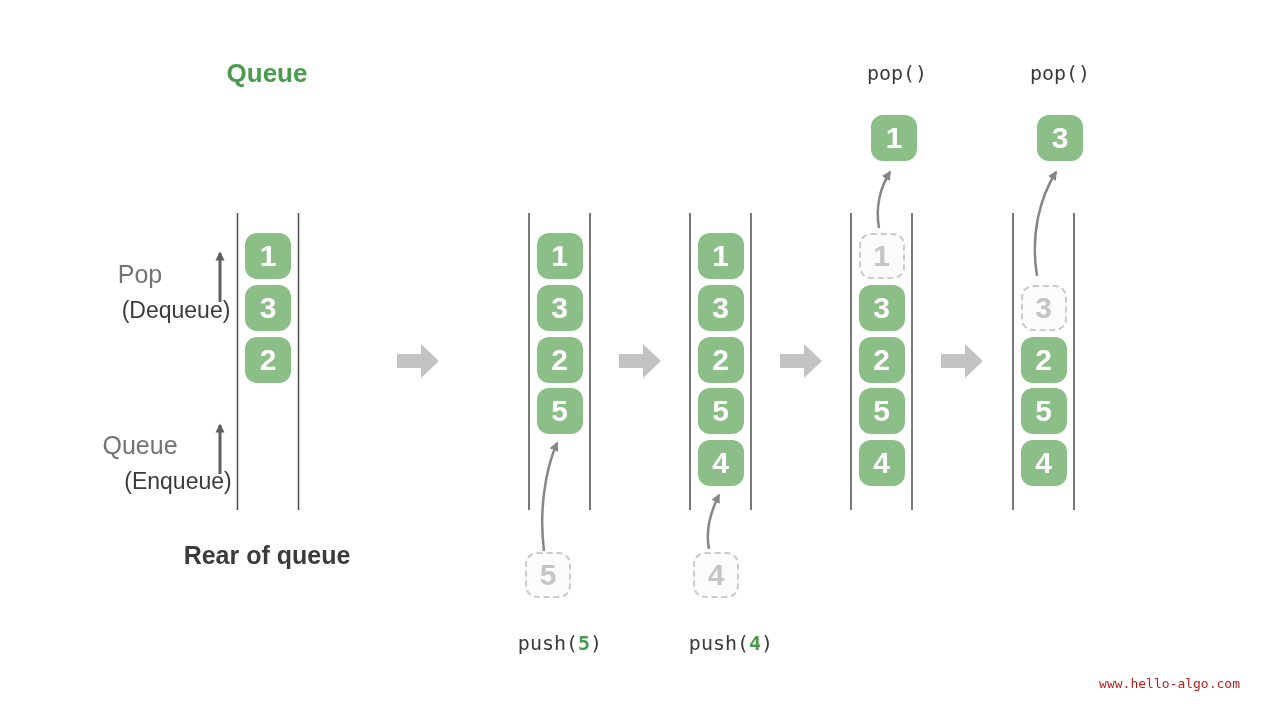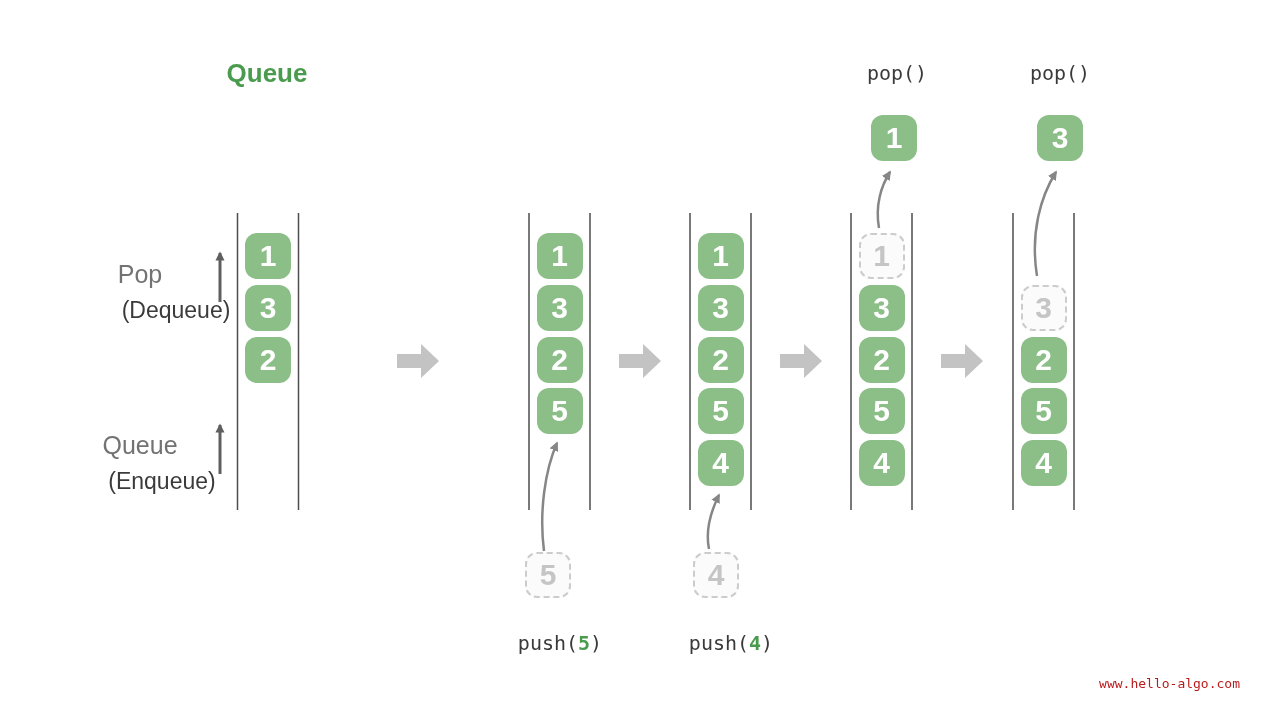--- a/index.html
+++ b/index.html
@@ -79,22 +79,23 @@
     </g>
   </svg>
 
   <div class="abs cx title" style="left:267px;top:58px;">Queue</div>
 
 
   <div class="abs cx sidebold" style="left:140px;top:260px;">Pop</div>
   <div class="abs cx sidereg" style="left:140px;top:297px;">(Dequeue)</div>
 
   <div class="abs cx sidebold" style="left:140px;top:431px;">Queue</div>
-  <div class="abs cx sidereg" style="left:126px;top:468px;">(Enqueue)</div>
+  <div class="abs cx sidereg" style="left:142px;top:468px;">(Enqueue)</div>
 
+  <div class="abs cx biglabel" style="left:267px;top:541px;">Rear of queue</div>
 
   <div class="abs cx mono oplabel" style="left:897px;top:61px;">pop()</div>
   <div class="abs cx mono oplabel" style="left:1060px;top:61px;">pop()</div>
 
   <div class="abs cx mono oplabel" style="left:560px;top:631px;"><span>push(</span><span class="arg">5</span><span>)</span></div>
   <div class="abs cx mono oplabel" style="left:731px;top:631px;"><span>push(</span><span class="arg">4</span><span>)</span></div>
 
   <div class="abs watermark" style="right:40px;top:676px;">www.hello-algo.com</div>
 <div class="cell" style="left: 245px; top: 233px;">1</div>
     <div class="cell" style="left: 245px; top: 284.75px;">3</div>

